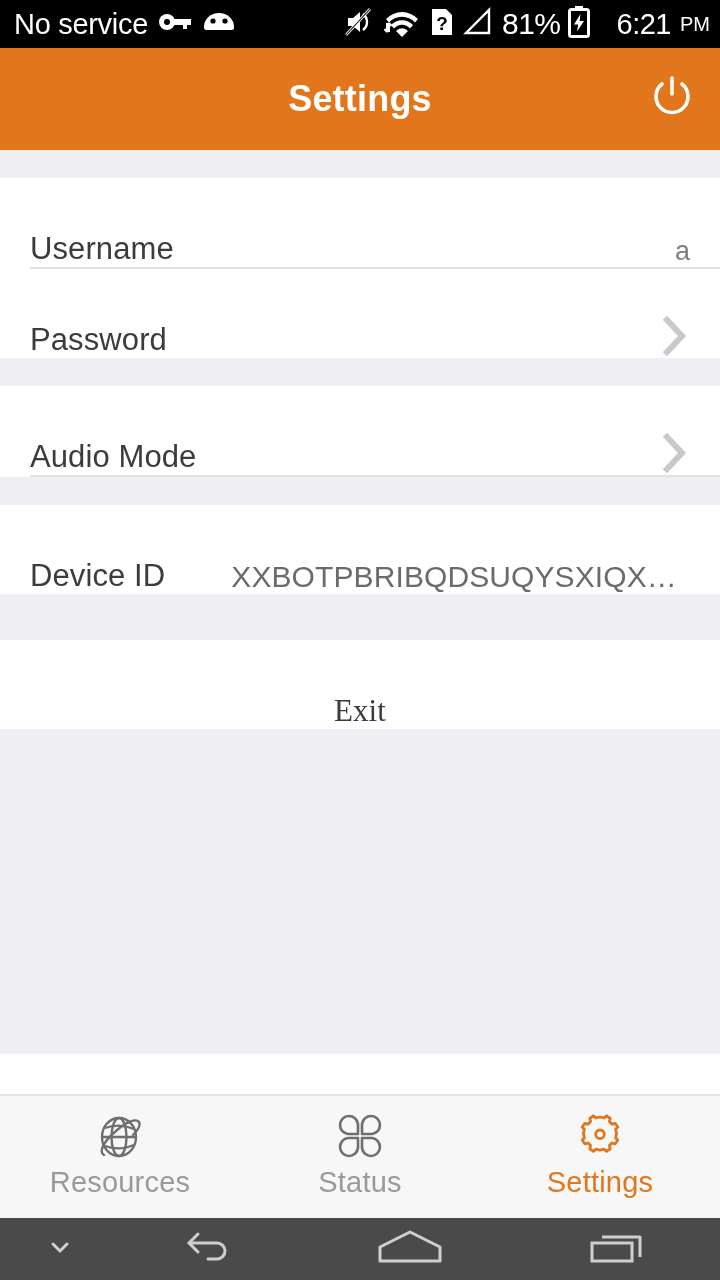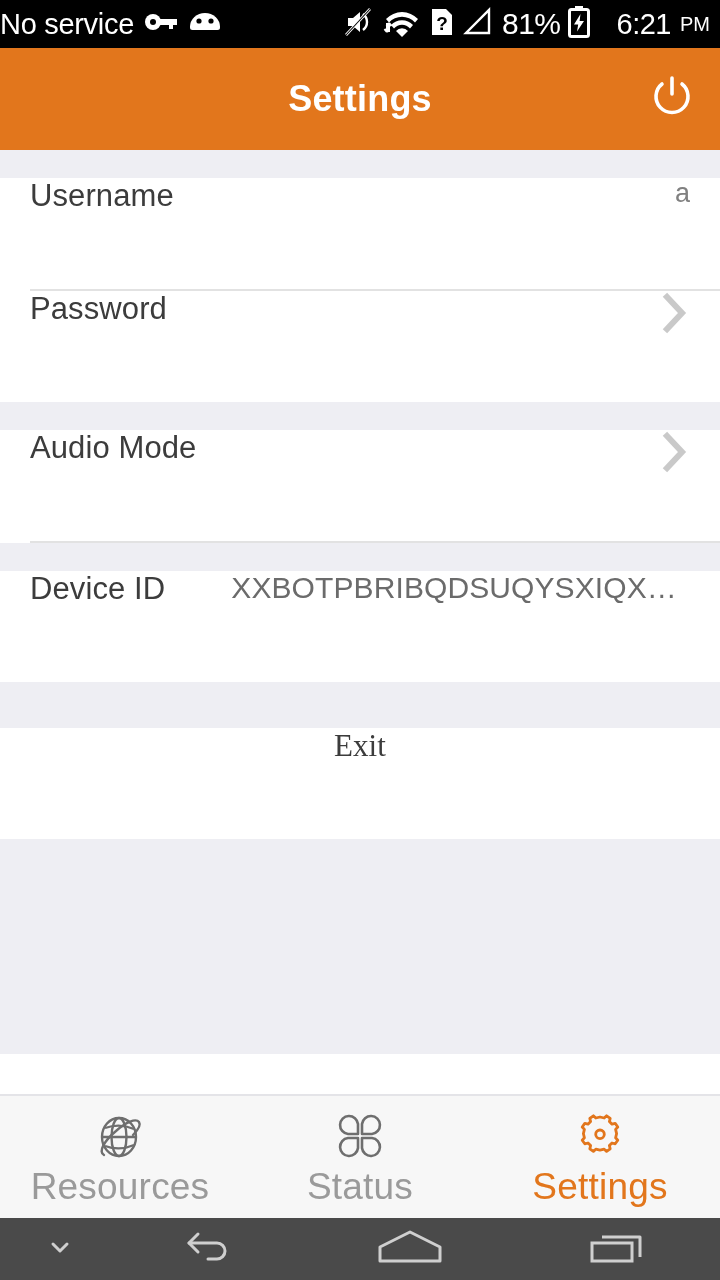--- a/index.html
+++ b/index.html
@@ -14,21 +14,21 @@
     overflow: hidden;
     position: relative;
   }
 
   
   .statusbar {
     height: 48px;
     background: #000000;
     display: flex;
     align-items: center;
-    padding: 0 10px 0 0;
+    padding: 0 10px 0 14px;
     box-sizing: border-box;
     color: #ffffff;
   }
   .sb-left {
     display: flex;
     align-items: center;
     gap: 10px;
     flex: 1 1 auto;
     min-width: 0;
   }
@@ -98,23 +98,23 @@
   }
   .gap-top { height: 28px; }
   .gap-mid { height: 28px; }
   .gap-mid2 { height: 28px; }
   .gap-mid3 { height: 46px; }
 
   .section {
     background: #ffffff;
   }
   .row {
-    height: 111px;
-    display: flex;
-    align-items: flex-start;
+    height: 89px;
+    display: flex;
+    align-items: flex-end;
     padding: 0 30px;
     box-sizing: border-box;
     position: relative;
     background: #ffffff;
     border-radius: 21px;
   }
   .row-label {
     font-size: 31px;
     color: #3c3c3c;
     letter-spacing: 0.1px;
@@ -180,21 +180,21 @@
     padding-top: 12px;
     gap: 2px;
   }
   .tab-icon {
     height: 56px;
     display: flex;
     align-items: center;
     justify-content: center;
   }
   .tab-label {
-    font-size: 37px;
+    font-size: 29px;
     color: #9a9a9a;
     letter-spacing: 0.2px;
     text-align: right;
   }
   .tab.active .tab-label {
     color: #e2761c;
   }
 
   
   .navbar {

